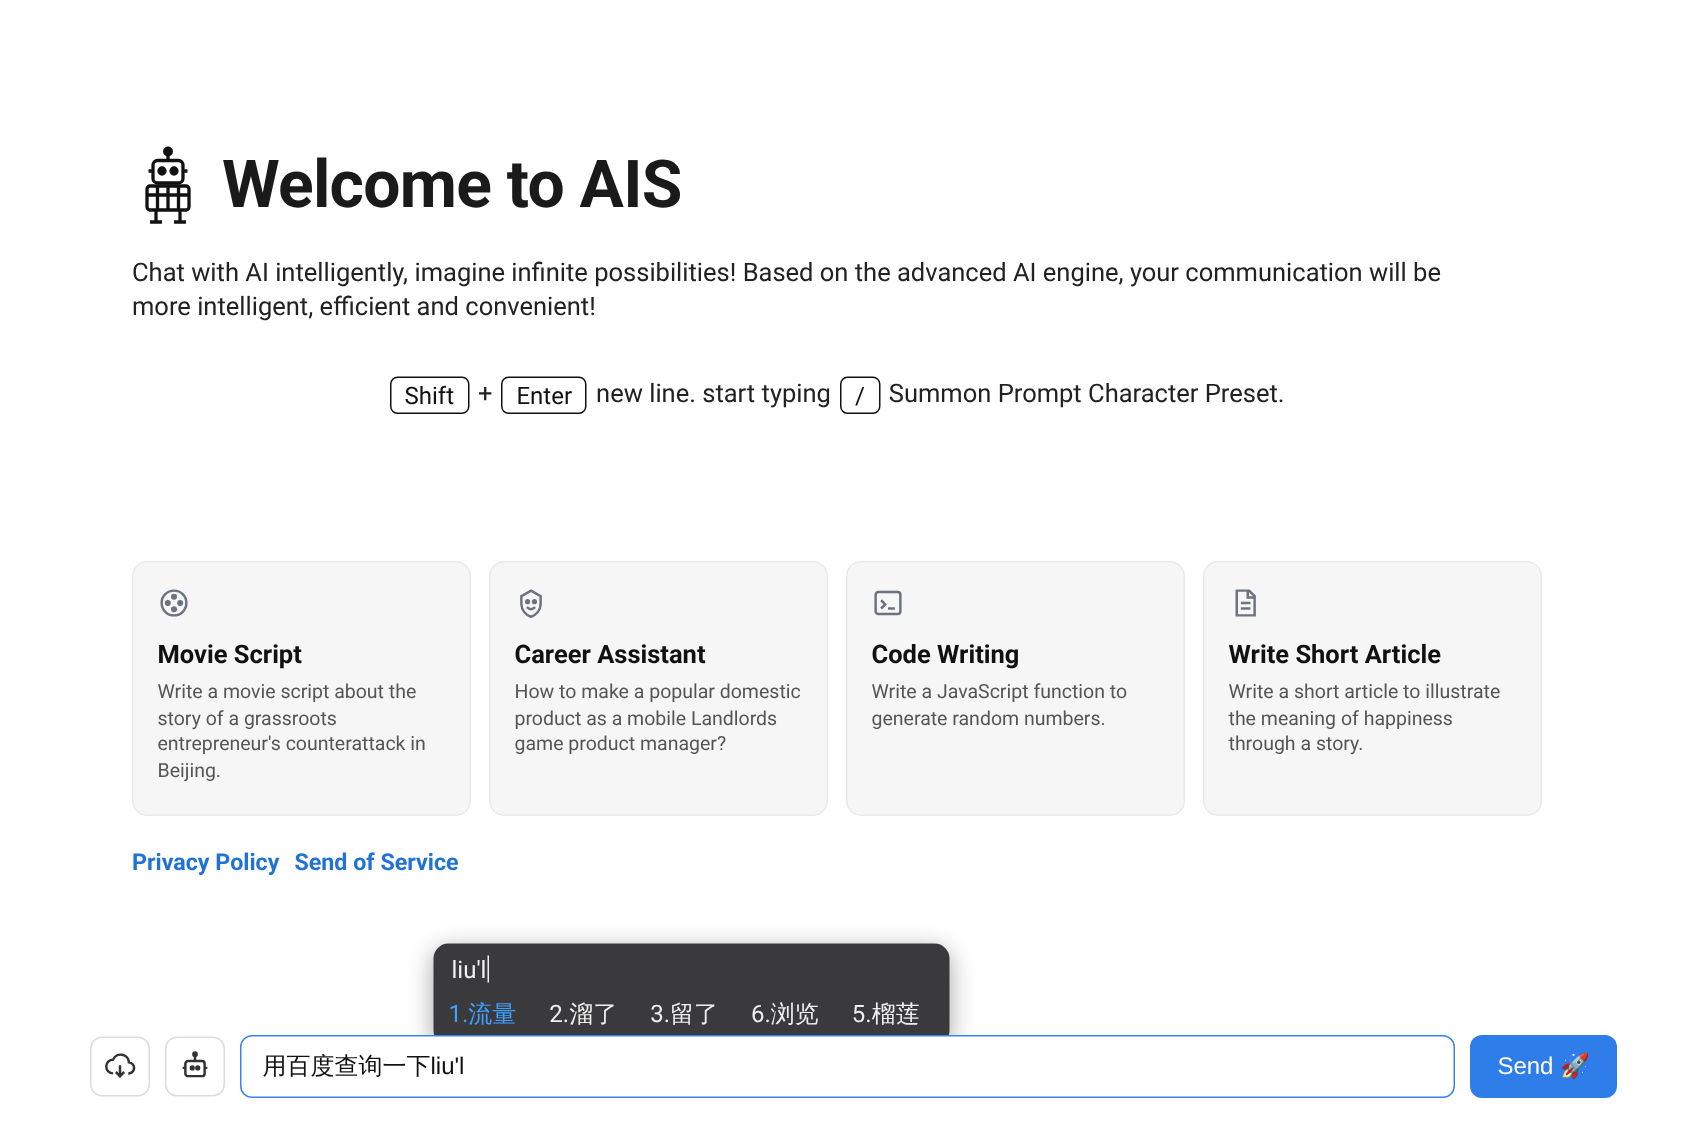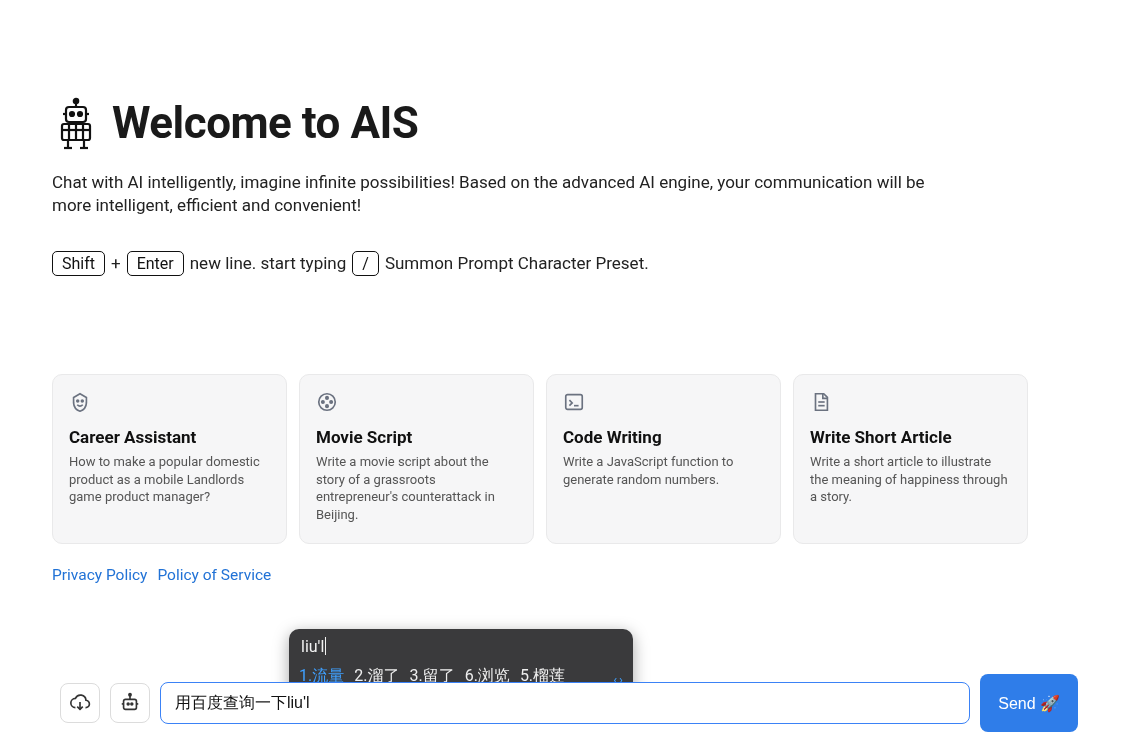--- a/index.html
+++ b/index.html
@@ -6,21 +6,21 @@
 body {
   font-family: -apple-system, BlinkMacSystemFont, "Segoe UI", Roboto, Helvetica, Arial, sans-serif;
   background: #fff;
   width: 1138px;
   height: 750px;
   position: relative;
   overflow: hidden;
   color: #1a1a1a;
 }
 .container {
-  padding: 95px 110px 0 52px;
+  padding: 95px 110px 0 88px;
 }
 .header-row {
   display: flex;
   align-items: center;
   gap: 12px;
   margin-bottom: 20px;
 }
 .robot-icon-wrap {
   width: 48px;
   height: 56px;
@@ -40,20 +40,21 @@
   margin-bottom: 34px;
   max-width: 880px;
 }
 .hints {
   font-size: 17px;
   color: #222;
   display: flex;
   align-items: center;
   gap: 6px;
   flex-wrap: wrap;
+  justify-content: center;
 }
 .kbd {
   display: inline-block;
   border: 1.5px solid #111;
   border-radius: 5px;
   padding: 2px 9px;
   font-size: 16px;
   background: #fff;
   color: #111;
   line-height: 1.2;
@@ -85,20 +86,21 @@
 .card-desc {
   font-size: 13px;
   color: #555;
   line-height: 1.35;
 }
 .footer-links {
   margin-top: 22px;
   display: flex;
   gap: 10px;
   font-size: 15.5px;
+  font-weight: bold;
 }
 .footer-links a {
   color: #2172d6;
   text-decoration: none;
   cursor: pointer;
 }
 .input-bar {
   position: absolute;
   left: 0;
   right: 0;
@@ -124,21 +126,21 @@
   flex: 1;
   height: 42px;
   border: 1.5px solid #3b82f6;
   border-radius: 8px;
   padding: 0 14px;
   font-size: 16px;
   outline: none;
   color: #111;
 }
 .send-btn {
-  height: 58px;
+  height: 42px;
   padding: 0 18px;
   background: #2f7de9;
   border: none;
   border-radius: 8px;
   color: #fff;
   font-size: 16px;
   font-weight: 500;
   cursor: pointer;
   display: flex;
   align-items: center;
@@ -168,21 +170,21 @@
   width: 1px;
   height: 18px;
   background: #f2f2f2;
   vertical-align: -3px;
   margin-left: 1px;
 }
 .ime-candidates {
   padding: 6px 10px 10px 10px;
   display: flex;
   align-items: flex-end;
-  gap: 10px;
+  gap: 22px;
   flex-wrap: nowrap;
 }
 .ime-cand {
   font-size: 16px;
   white-space: nowrap;
 }
 .ime-cand.selected { color: #3fa0ff; }
 .ime-arrows {
   margin-left: auto;
   display: flex;
@@ -228,42 +230,42 @@
     <span class="kbd">Enter</span>
     <span>new line. start typing</span>
     <span class="kbd">/</span>
     <span>Summon Prompt Character Preset.</span>
   </div>
 
   <div class="cards">
     <div class="card">
       <div class="icon-wrap">
         <svg width="22" height="22" viewBox="0 0 24 24" fill="none" stroke="#6b7280" stroke-width="1.8">
-          <path d="M12 3l7 4v6a10 10 0 0 1-7 9 10 10 0 0 1-7-9V7l7-4z"></path>
-          <circle cx="9.5" cy="11" r="1" fill="#6b7280"></circle>
-          <circle cx="14.5" cy="11" r="1" fill="#6b7280"></circle>
-          <path d="M9 15c1 1 2 1.5 3 1.5s2-.5 3-1.5"></path>
-        </svg>
-      </div>
-      <div class="card-title">Career Assistant</div>
-      <div class="card-desc">How to make a popular domestic product as a mobile Landlords game product manager?</div>
-    </div>
-
-    <div class="card">
-      <div class="icon-wrap">
-        <svg width="22" height="22" viewBox="0 0 24 24" fill="none" stroke="#6b7280" stroke-width="1.8">
           <circle cx="12" cy="12" r="9"></circle>
           <circle cx="12" cy="7.5" r="1.3" fill="#6b7280"></circle>
           <circle cx="7.5" cy="12" r="1.3" fill="#6b7280"></circle>
           <circle cx="16.5" cy="12" r="1.3" fill="#6b7280"></circle>
           <circle cx="12" cy="16.5" r="1.3" fill="#6b7280"></circle>
         </svg>
       </div>
       <div class="card-title">Movie Script</div>
       <div class="card-desc">Write a movie script about the story of a grassroots entrepreneur's counterattack in Beijing.</div>
+    </div>
+
+    <div class="card">
+      <div class="icon-wrap">
+        <svg width="22" height="22" viewBox="0 0 24 24" fill="none" stroke="#6b7280" stroke-width="1.8">
+          <path d="M12 3l7 4v6a10 10 0 0 1-7 9 10 10 0 0 1-7-9V7l7-4z"></path>
+          <circle cx="9.5" cy="11" r="1" fill="#6b7280"></circle>
+          <circle cx="14.5" cy="11" r="1" fill="#6b7280"></circle>
+          <path d="M9 15c1 1 2 1.5 3 1.5s2-.5 3-1.5"></path>
+        </svg>
+      </div>
+      <div class="card-title">Career Assistant</div>
+      <div class="card-desc">How to make a popular domestic product as a mobile Landlords game product manager?</div>
     </div>
 
     <div class="card">
       <div class="icon-wrap">
         <svg width="22" height="22" viewBox="0 0 24 24" fill="none" stroke="#6b7280" stroke-width="1.8">
           <rect x="3" y="4" width="18" height="16" rx="2"></rect>
           <path d="M7 10l3 3-3 3"></path>
           <line x1="12" y1="16" x2="17" y2="16"></line>
         </svg>
       </div>
@@ -280,21 +282,21 @@
           <line x1="9" y1="16" x2="16" y2="16"></line>
         </svg>
       </div>
       <div class="card-title">Write Short Article</div>
       <div class="card-desc">Write a short article to illustrate the meaning of happiness through a story.</div>
     </div>
   </div>
 
   <div class="footer-links">
     <a>Privacy Policy</a>
-    <a>Policy of Service</a>
+    <a>Send of Service</a>
   </div>
 </div>
 
 <div class="ime-panel">
   <div class="ime-input-row">
     <span class="ime-caret">liu'l</span>
   </div>
   <div class="ime-candidates">
     <span class="ime-cand selected">1.流量</span>
     <span class="ime-cand">2.溜了</span>

